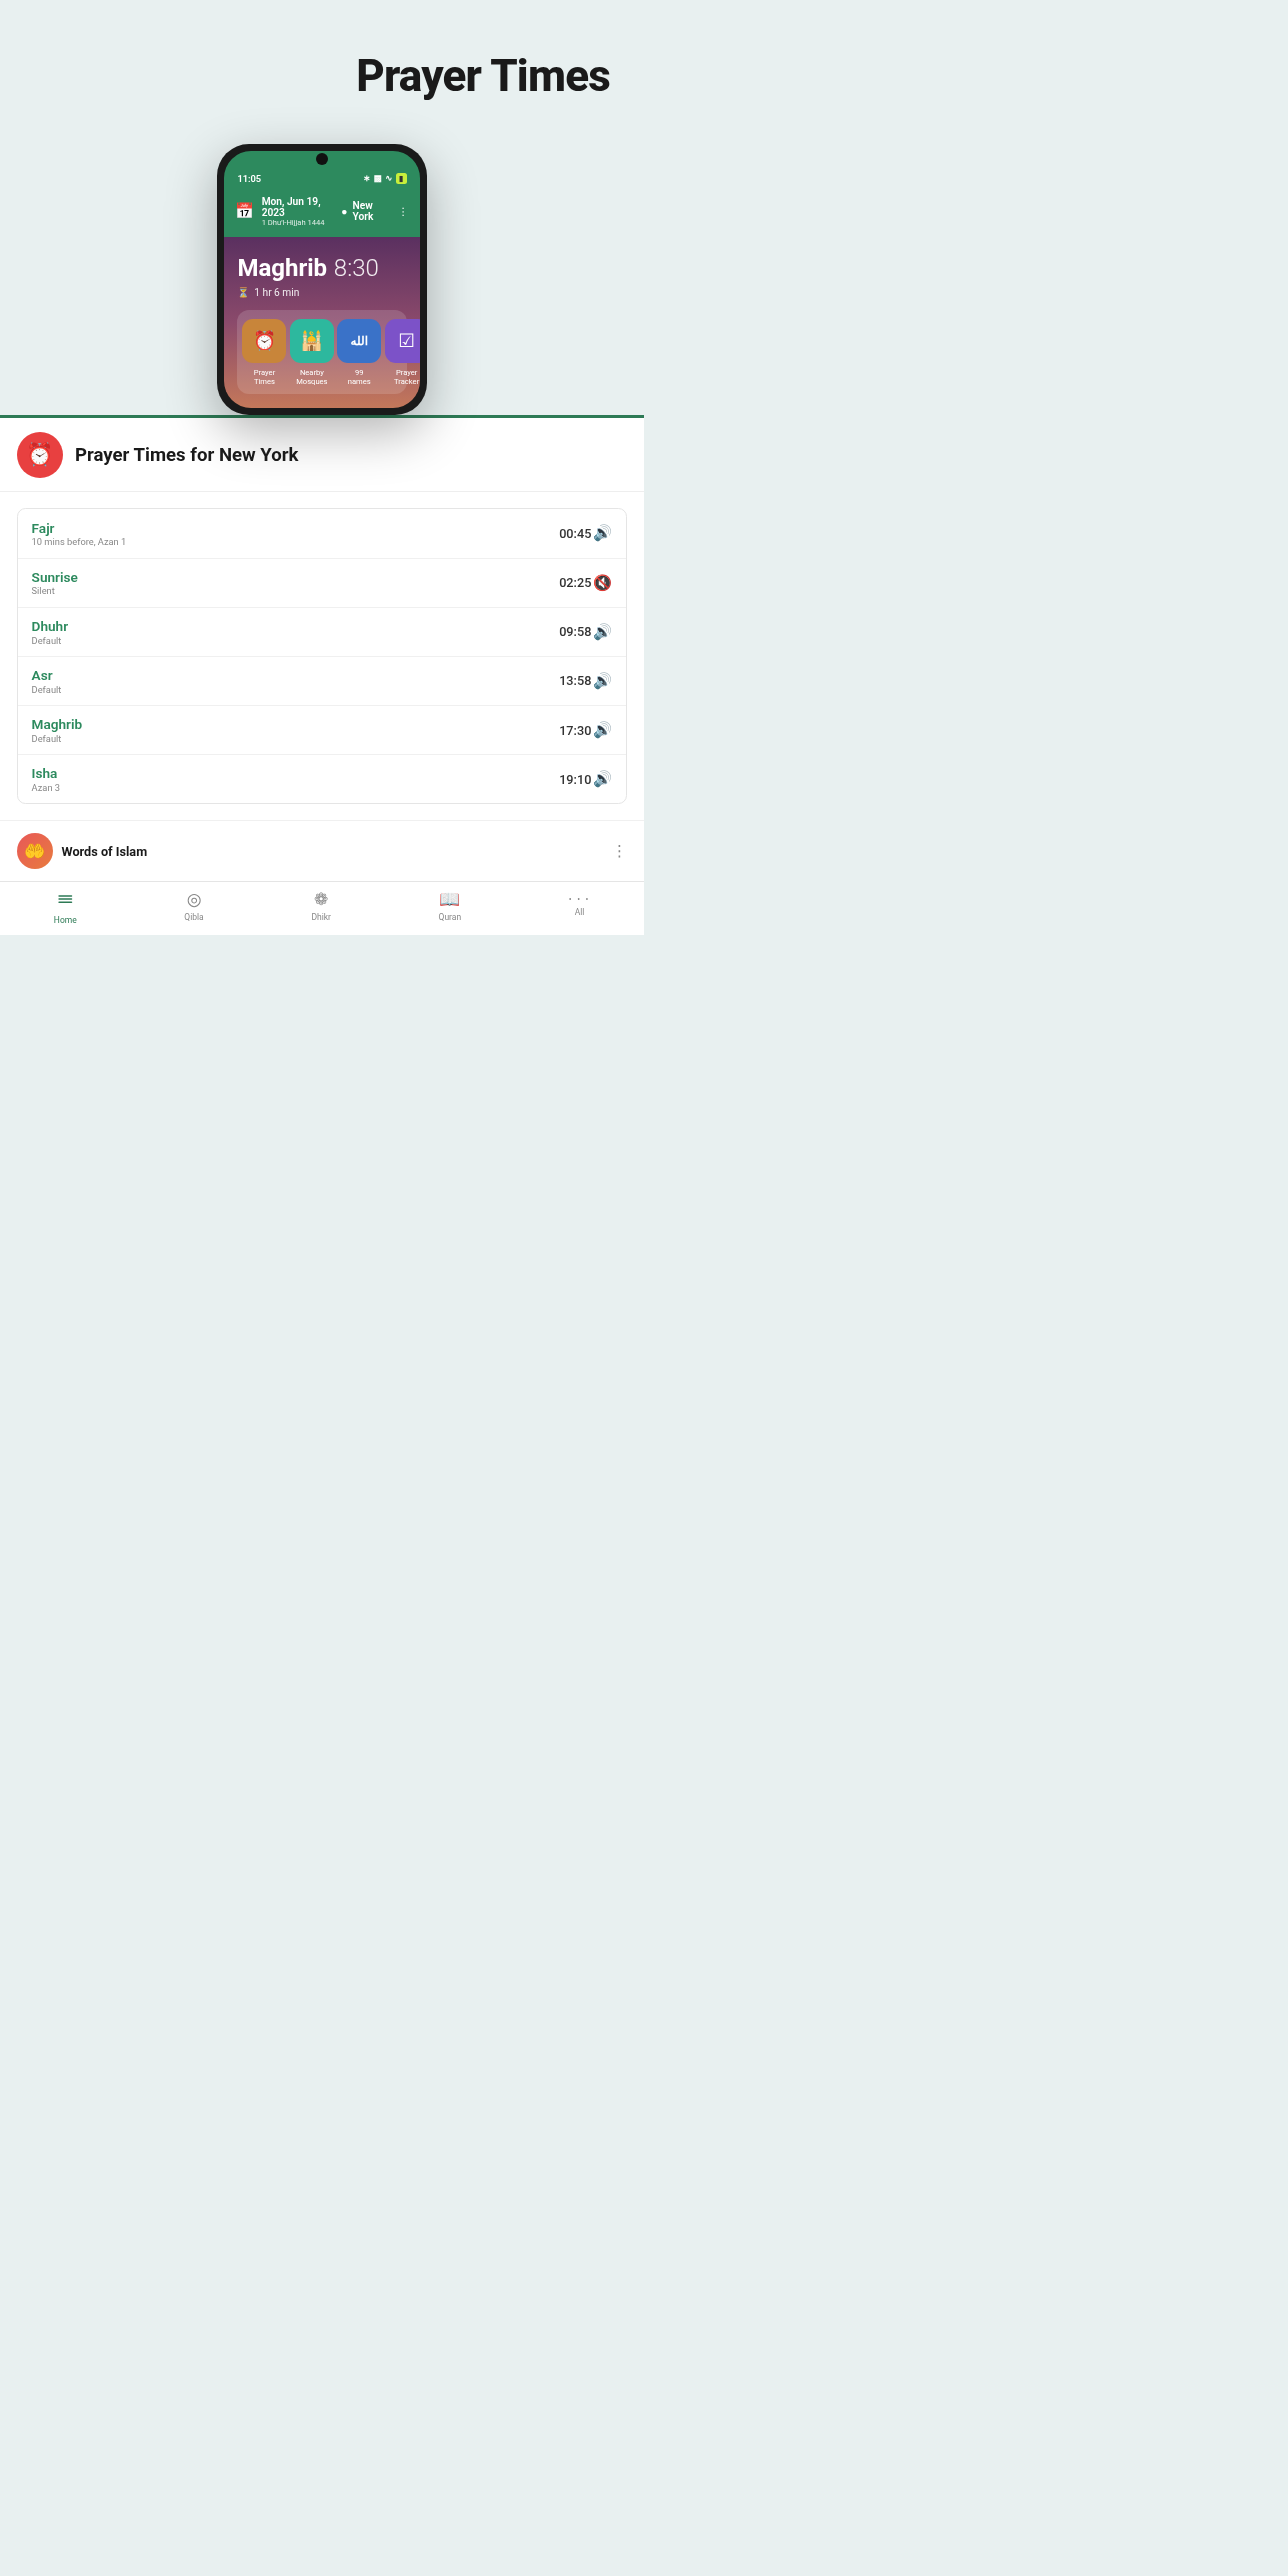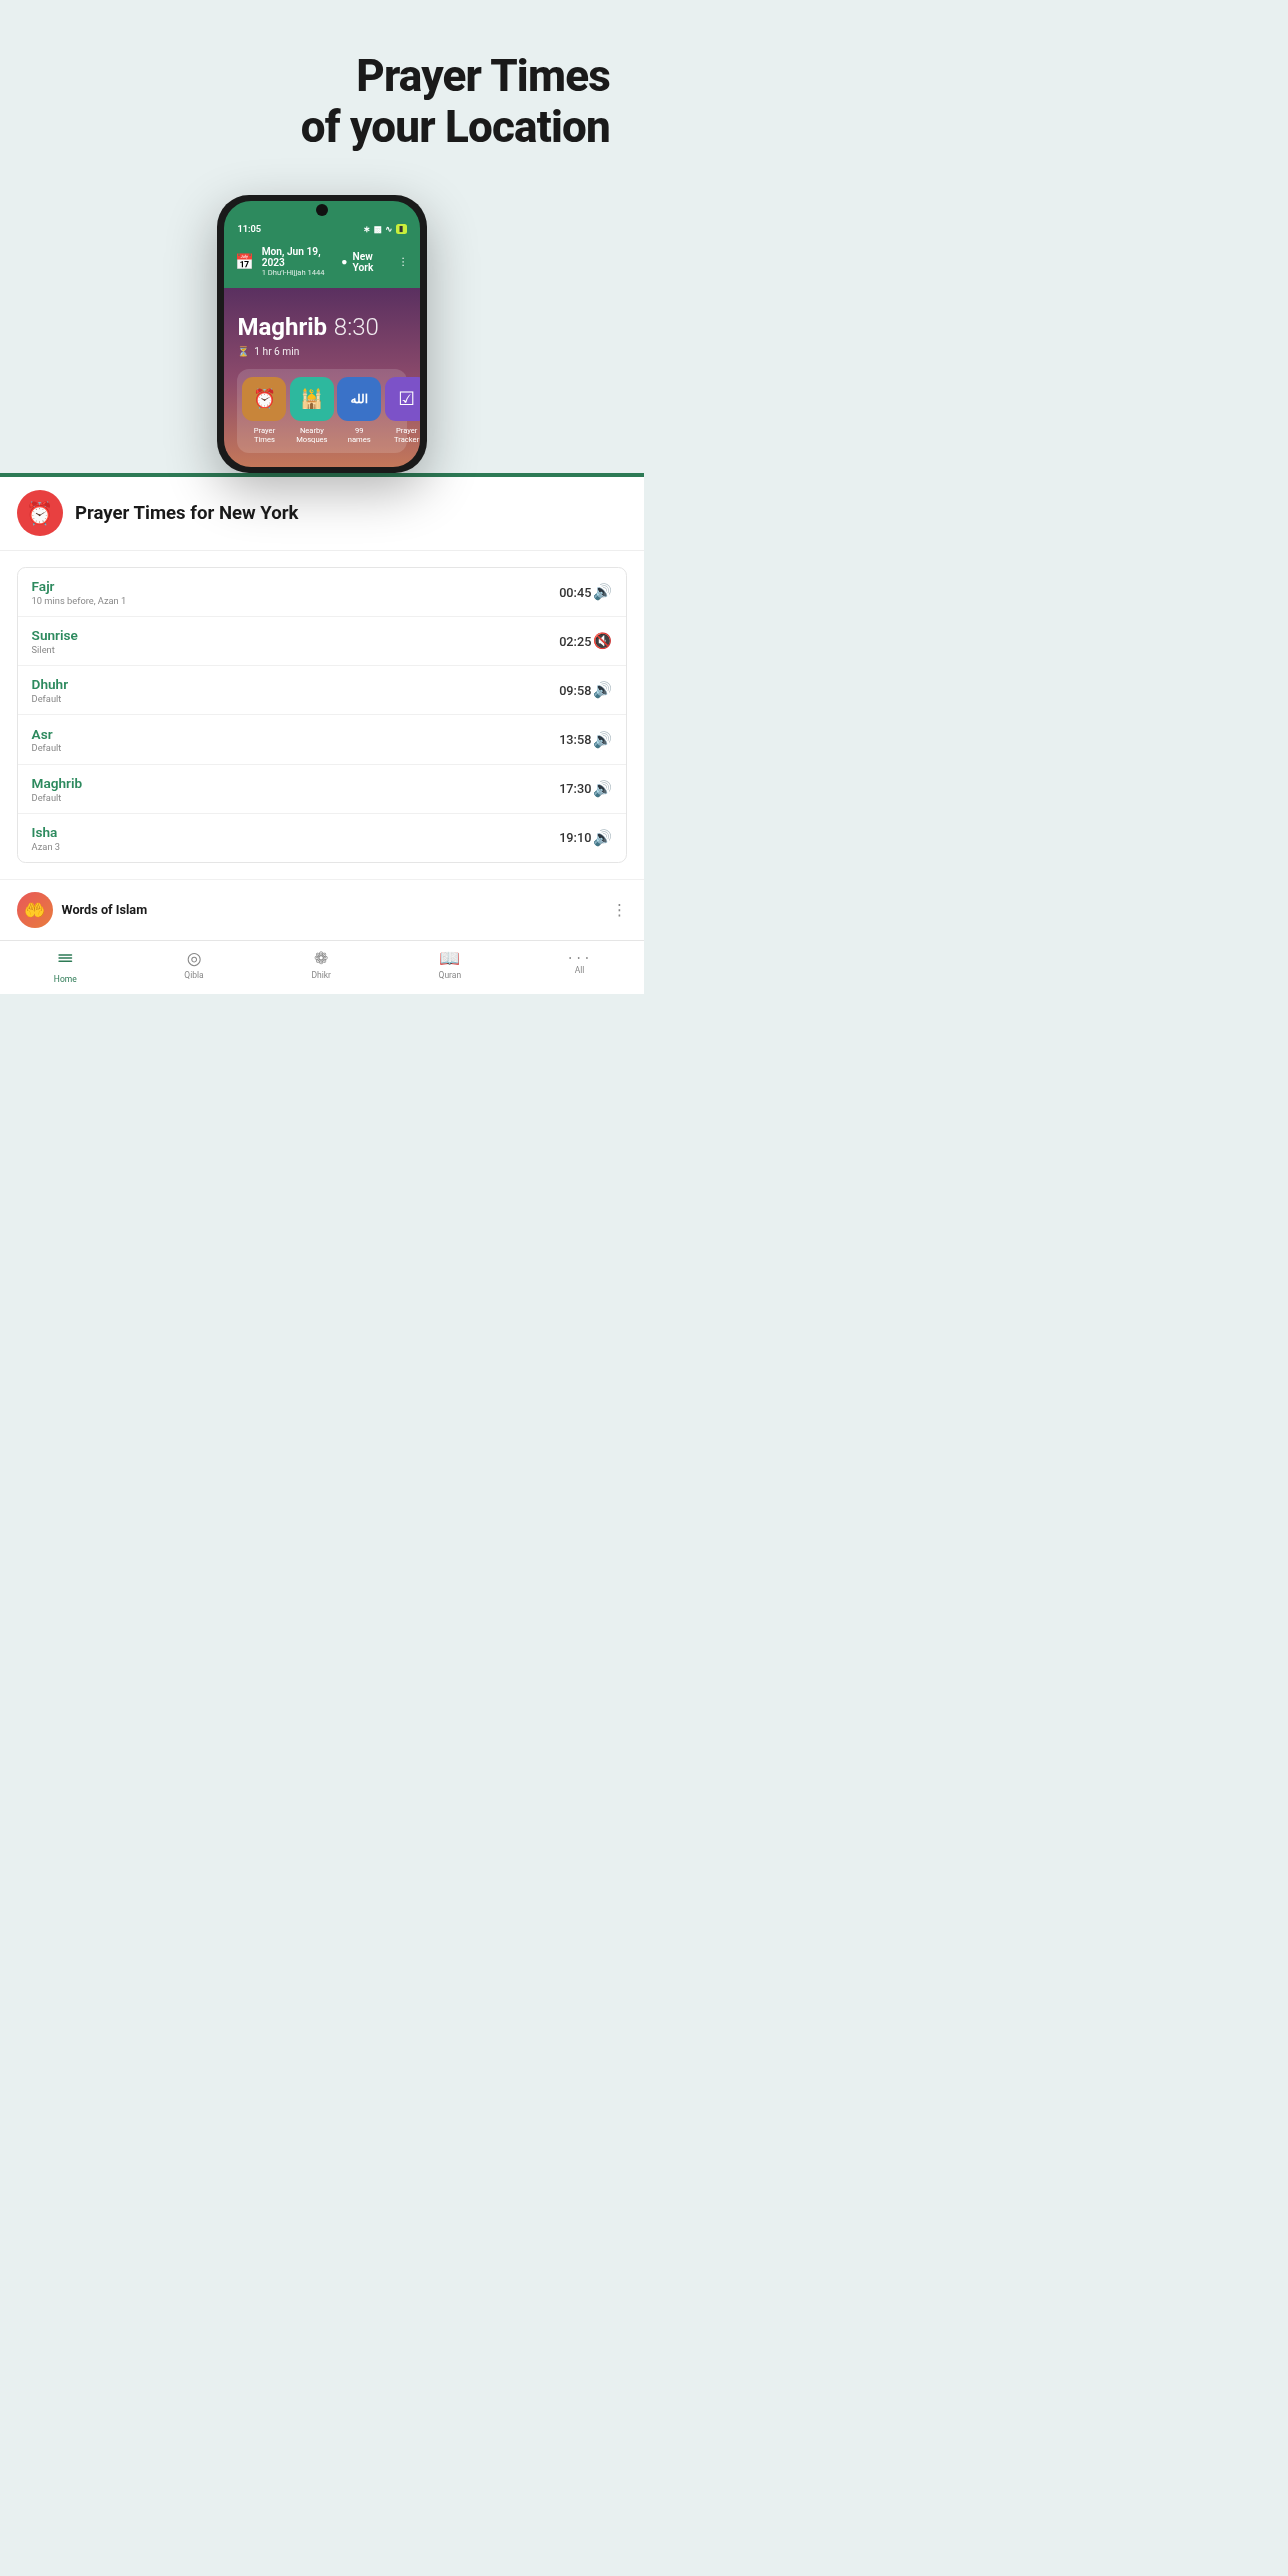--- a/index.html
+++ b/index.html
@@ -100,21 +100,20 @@
       margin-bottom: 5.1px;
     }
     .next-prayer-name {
       font-size: 24px;
       font-weight: 700;
     }
     .next-prayer-time {
       font-size: 24px;
       font-weight: 300;
       opacity: 0.9;
-      margin-top: 8px;
     }
     .countdown-row {
       display: flex;
       align-items: center;
       gap: 4.2px;
       font-size: 10.2px;
       opacity: 0.9;
       margin-bottom: 12px;
     }
 
@@ -303,21 +302,20 @@
       background: white;
       padding: 0;
     }
   </style>
 </head>
 <body>
 
 <div class="hero">
   <h1 class="hero-title">
     <span>Prayer Times</span><br>
-    <span>of your Location</span>
   </h1>
 </div>
 
 <div class="phone-container">
   <div class="phone">
     <div class="phone-inner">
 
       <div class="camera-row">
         <div class="camera-notch"></div>
       </div>

